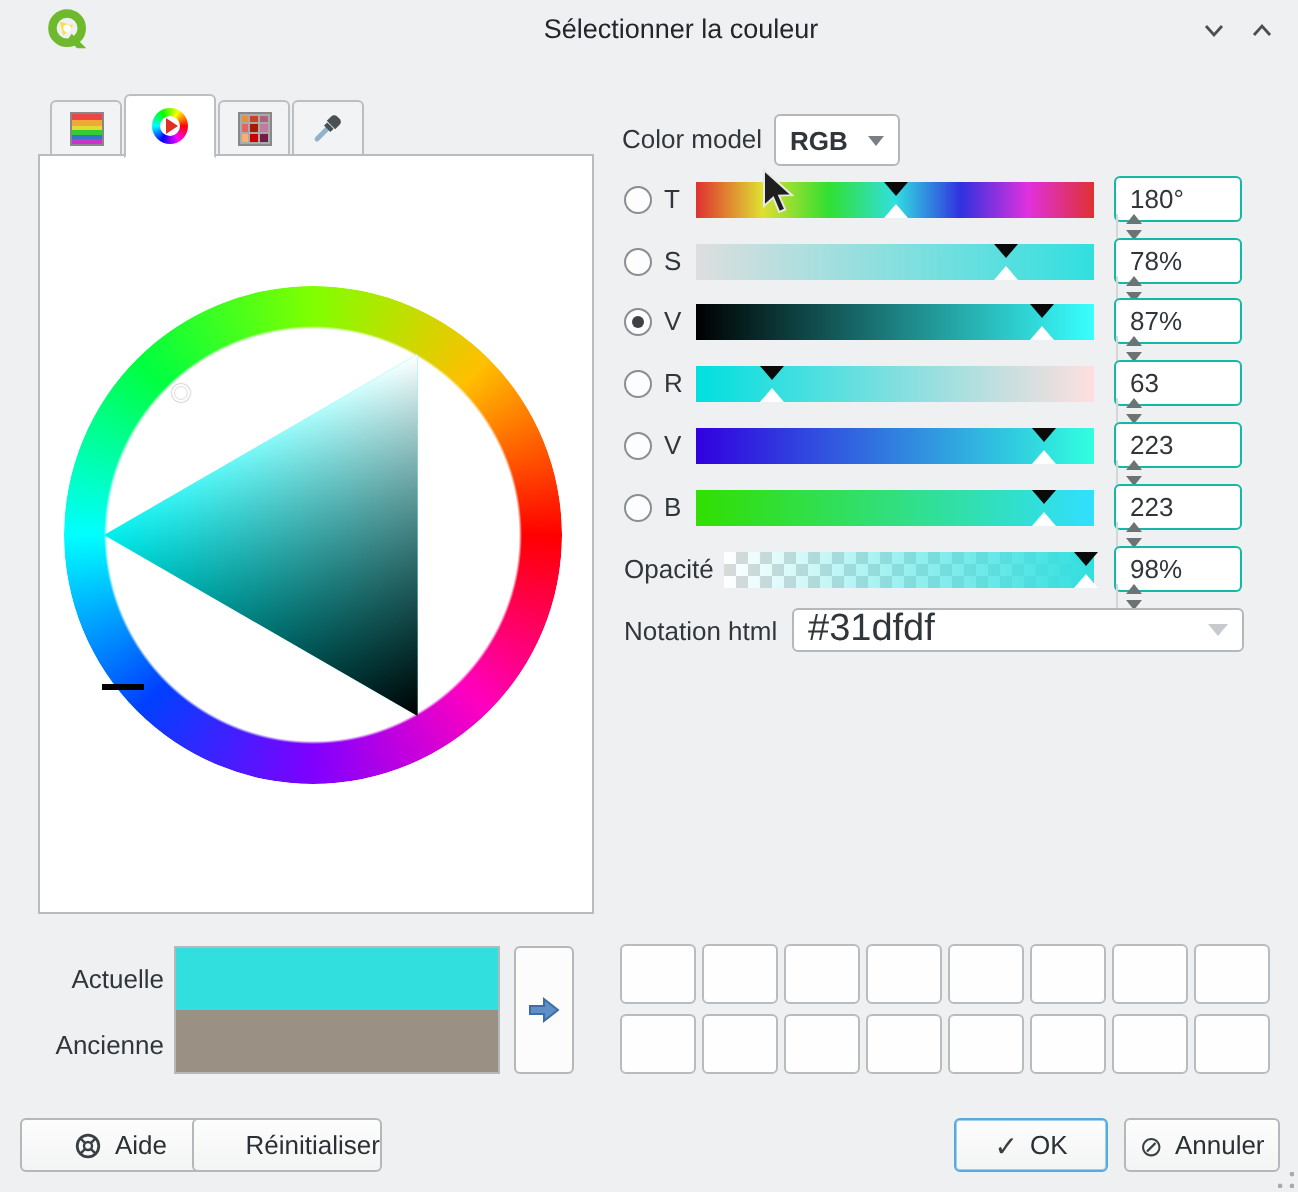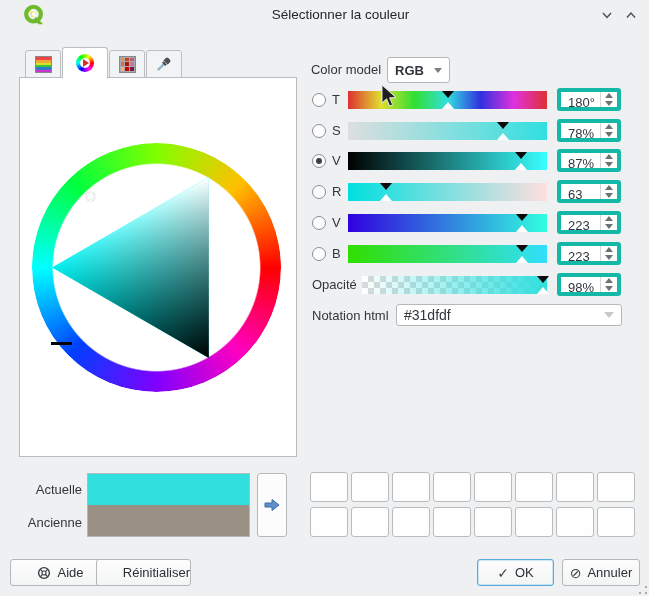--- a/index.html
+++ b/index.html
@@ -52,36 +52,36 @@
   .g-val   { background:linear-gradient(to right,#000000,#39ffff); }
   .g-red   { background:linear-gradient(to right,#00dfdf,#ffdfdf); }
   .g-green { background:linear-gradient(to right,#3100df,#31ffdf); }
   .g-blue  { background:linear-gradient(to right,#31df00,#31dfff); }
   .g-alpha { background:
       linear-gradient(to right, rgba(49,223,223,0), rgba(49,223,223,1)),
       linear-gradient(45deg,#d9d9d9 25%,transparent 25%,transparent 75%,#d9d9d9 75%),
       linear-gradient(45deg,#d9d9d9 25%,transparent 25%,transparent 75%,#d9d9d9 75%);
       background-color:#fff; background-size:100% 100%, 12px 12px, 12px 12px; background-position:0 0, 0 0, 6px 6px; }
 
-  .spin { position:absolute; left:247px; top:0; width:64px; height:23px; background:#fff; border:4px solid #14b8a6; border-radius:3px; display:flex; }
+  .spin { position:absolute; left:247px; top:0; width:64px; height:23px; background:#fff; border:1px solid #14b8a6; border-radius:3px; display:flex;flex-direction:column; }
   .spin .val { flex:1; padding:3px 0 0 7px; font-size:13px; }
   .spin .btns { width:17px; border-left:1px solid #d4d6d7; display:flex; flex-direction:column; align-items:center; justify-content:center; gap:3px; }
   .arr-up { width:0; height:0; border-left:4px solid transparent; border-right:4px solid transparent; border-bottom:5px solid #6d7275; }
   .arr-dn { width:0; height:0; border-left:4px solid transparent; border-right:4px solid transparent; border-top:5px solid #6d7275; }
 
   .cm-row { position:absolute; left:310px; top:57px; width:330px; height:26px; }
   .cm-label { position:absolute; left:0; top:5px; width:72px; text-align:center; }
   .combo { position:absolute; left:77px; top:0; width:63px; height:26px; background:#fff; border:1px solid #b4b8ba; border-radius:3px; display:flex; align-items:center; padding:0 7px; }
   .combo .cv { flex:1;font-weight:bold; }
   .combo-arr { width:0; height:0; border-left:4.5px solid transparent; border-right:4.5px solid transparent; border-top:5px solid #7a7f83; }
 
   .not-row { position:absolute; left:310px; top:304px; width:330px; height:24px; }
   .not-label { position:absolute; left:2px; top:4px; }
   .not-input { position:absolute; left:86px; top:0; width:226px; height:22px; background:#fff; border:1px solid #b4b8ba; border-radius:3px; display:flex; align-items:center; padding:0 7px; }
-  .not-input .nv { flex:1; font-size:14px; }
+  .not-input .nv { flex:1; font-size:19px; }
   .not-arr { width:0; height:0; border-left:5px solid transparent; border-right:5px solid transparent; border-top:6px solid #c7cacc; }
 
   
   .cmp-label { position:absolute; width:78px; text-align:right; left:4px; }
   .lb-cur { top:482px; } .lb-old { top:515px; }
   .cmp-box { position:absolute; left:87px; top:473px; width:163px; height:64px; border:1px solid #b4b8ba; }
   .cmp-cur { position:absolute; left:0; top:0; width:100%; height:50%; }
   .cmp-old { position:absolute; left:0; top:50%; width:100%; height:50%; }
   .apply-btn { position:absolute; left:257px; top:473px; width:30px; height:64px; background:#fcfcfc; border:1px solid #b4b8ba; border-radius:3px; display:flex; align-items:center; justify-content:center; }
 

